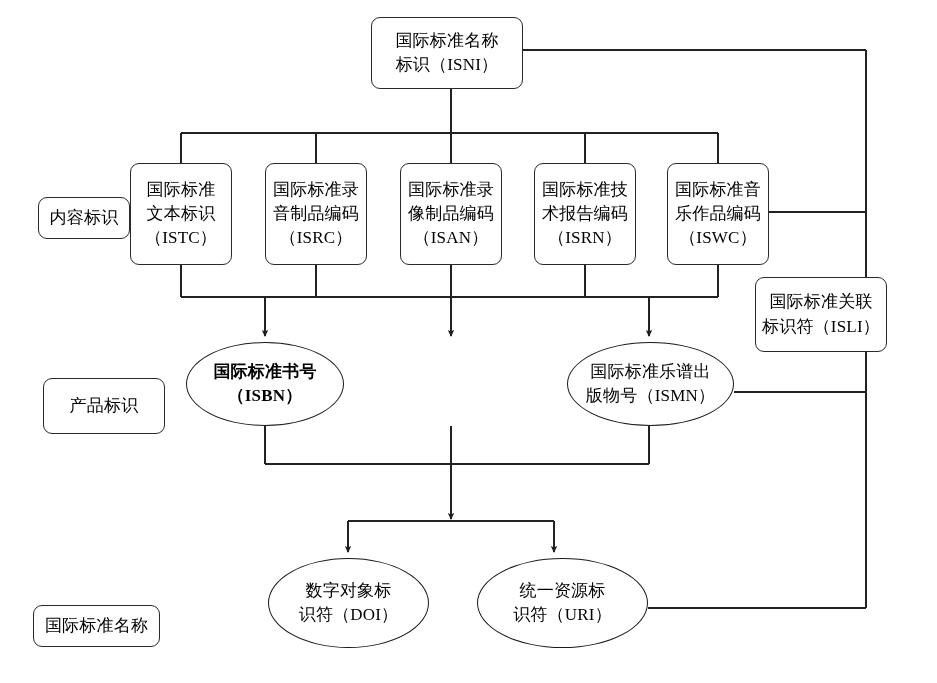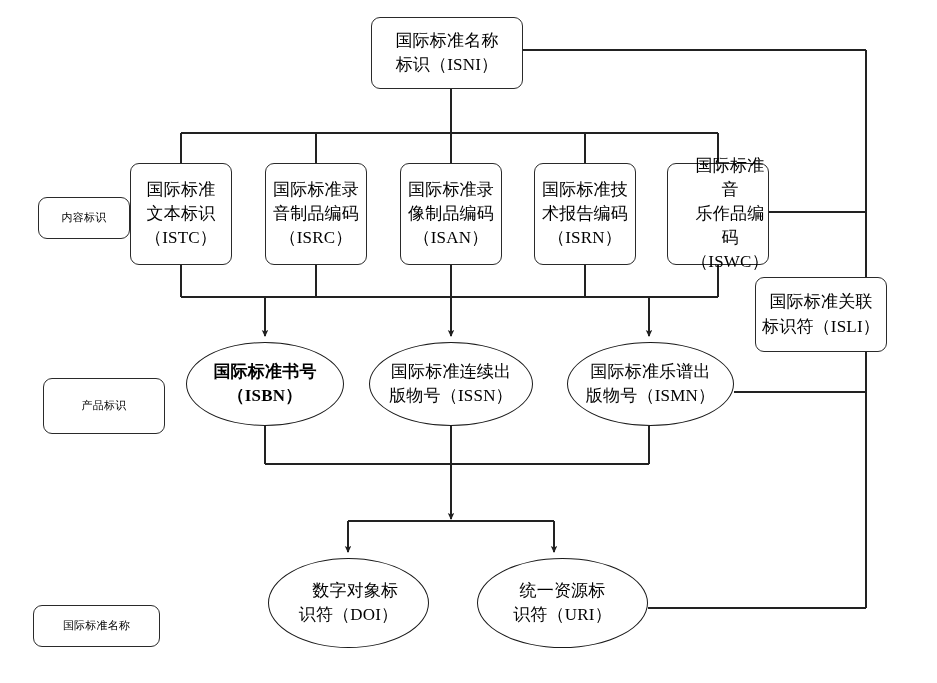--- a/index.html
+++ b/index.html
@@ -23,21 +23,21 @@
   }
   .rbox{
     border:1px solid #2a2a2a;
     border-radius:9px;
   }
   .ell{
     border:1px solid #1a1a1a;
     border-radius:50%;
   }
   .lbl{font-size:17px;}
-  .cat{font-size:11px;}
+  .cat{font-size:17px;}
   .node .txt{display:block;padding:0 4px;white-space:pre-line;}
 </style>
 </head>
 <body>
 
 <div id="diagram">
 
   <svg id="edges" viewBox="0 0 937 683" width="937" height="683" aria-hidden="true">
     <defs>
       <marker id="arw" markerWidth="10" markerHeight="10" refX="6" refY="3.2" orient="auto" markerUnits="userSpaceOnUse">
@@ -125,47 +125,43 @@
 像制品编码
 （ISAN）</span>
   </div>
 
   <div class="node rbox lbl" style="left:534px;top:163px;width:102px;height:102px;">
     <span class="txt">国际标准技
 术报告编码
 （ISRN）</span>
   </div>
 
-  <div class="node rbox lbl" style="left:667px;top:163px;width:102px;height:102px;padding-left:24px;">
+  <div class="node rbox lbl" style="left:667px;top:163px;width:102px;height:102px;">
     <span class="txt">国际标准音
 乐作品编码
 （ISWC）</span>
   </div>
 
   <div class="node rbox lbl" style="left:755px;top:277px;width:132px;height:75px;">
     <span class="txt">国际标准关联
 标识符（ISLI）</span>
   </div>
 
   <div class="node ell lbl" style="left:186px;top:342px;width:158px;height:84px;font-weight:bold;">
     <span class="txt">国际标准书号
 （ISBN）</span>
   </div>
 
-  <div class="node ell lbl" style="left:369px;top:342px;width:164px;height:84px;">
-    <span class="txt">国际标准连续出
-版物号（ISSN）</span>
-  </div>
 
   <div class="node ell lbl" style="left:567px;top:342px;width:167px;height:84px;">
     <span class="txt">国际标准乐谱出
 版物号（ISMN）</span>
   </div>
 
-  <div class="node ell lbl" style="left:268px;top:558px;width:161px;height:90px;text-align:right;">
+  <div class="node ell lbl" style="left:268px;top:558px;width:161px;height:90px;">
     <span class="txt">数字对象标
 识符（DOI）</span>
   </div>
 
   <div class="node ell lbl" style="left:477px;top:558px;width:171px;height:90px;">
     <span class="txt">统一资源标
 识符（URI）</span>
   </div>
 
 </div>

